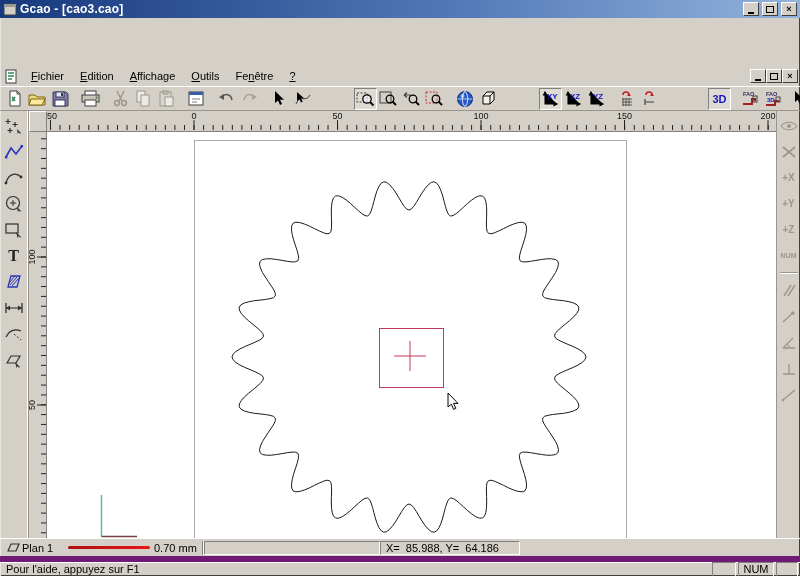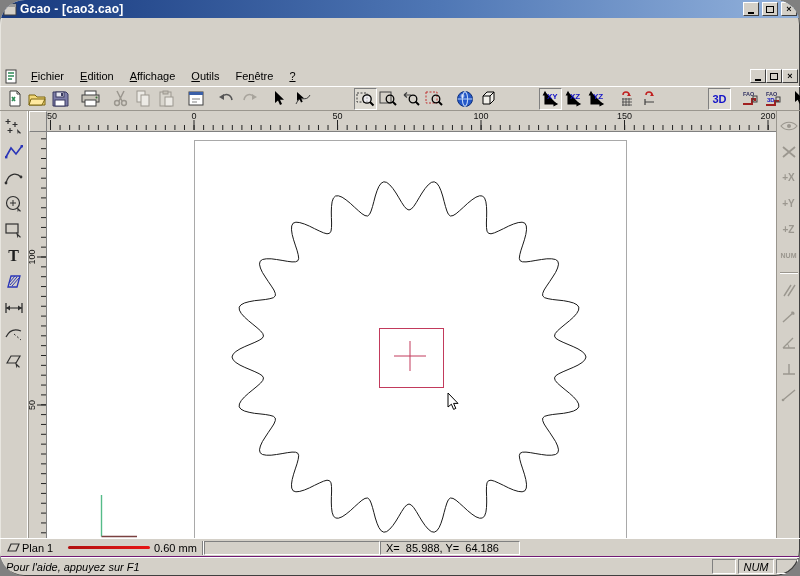--- a/index.html
+++ b/index.html
@@ -1,20 +1,20 @@
 <!DOCTYPE html>
 <html><head>
 <meta charset="utf-8">
 <style>
   html,body{margin:0;padding:0;background:#808080;}
   *{box-sizing:border-box;}
   .win{width:800px;height:576px;position:relative;background:#d4d0c8;
        font-family:"Liberation Sans",sans-serif;font-size:11px;color:#000;
        display:flex;flex-direction:column;overflow:hidden;
-       box-shadow:inset 1px 1px 0 #e8e6e0, inset -1px -1px 0 #404040;border-radius:25px;}
+       box-shadow:inset 1px 1px 0 #e8e6e0, inset -1px -1px 0 #404040;}
   
   .titlebar{height:18px;display:flex;align-items:center;gap:3px;padding:0 3px;
             background:linear-gradient(to right,#17397e,#4f77b5 55%,#93b2dc);
             color:#fff;font-weight:bold;font-size:12px;flex:0 0 18px;}
   .titlebar .ttl{flex:1;white-space:nowrap;overflow:hidden;letter-spacing:.2px;}
   .cbtn{width:16px;height:14px;background:#d4d0c8;border:1px solid;
         border-color:#fff #404040 #404040 #fff;display:flex;align-items:center;
         justify-content:center;font-size:9px;color:#000;font-weight:bold;padding:0;line-height:1;}
   .cbtn .restore{position:relative;width:8px;height:7px;}
   .cbtn .restore:before{content:"";position:absolute;right:0;top:0;width:6px;height:5px;border:1px solid #000;border-bottom-width:1px;}
@@ -48,21 +48,21 @@
   .canvas{flex:1;background:#ffffff;position:relative;overflow:hidden;}
   
   .planbar{height:18px;flex:0 0 18px;display:flex;align-items:center;border-top:1px solid #fff;
            padding:0 4px;gap:0;}
   .sunken{border:1px solid;border-color:#808080 #fff #fff #808080;height:14px;}
   .etchv{width:2px;height:14px;border-left:1px solid #808080;border-right:1px solid #fff;}
   .redline{width:82px;height:3px;background:linear-gradient(to right,#b01010,#e81616);border-radius:2px;}
   .coords{display:flex;align-items:center;padding:0 5px;white-space:pre;width:140px;}
   
   .statusbar{height:20px;flex:0 0 20px;display:flex;align-items:center;gap:2px;
-             border-top:1px solid #701a75;box-shadow:inset 0 1px 0 #fff;padding:2px 2px 2px 6px;font-style:italic;}
+             border-top:6px solid #701a75;box-shadow:inset 0 1px 0 #fff;padding:2px 2px 2px 6px;}
   .statusbar .help{flex:1;}
   .spanel{display:flex;align-items:center;justify-content:center;height:15px;}
   svg{display:block;}
   text{font-family:"Liberation Sans",sans-serif;}
 </style>
 </head>
 <body>
 
 <div class="win">
 
@@ -580,21 +580,21 @@
       </button>
     </div>
   </div>
 
   <div class="planbar">
     <svg width="18" height="11">
       <path d="M4 9l3-7h8l-3 7z" fill="none" stroke="#303030" stroke-width="1.2"></path>
     </svg>
     <span style="width:46px">Plan 1</span>
     <span class="redline"></span>
-    <span style="width:52px;padding-left:4px">0.60 mm</span>
+    <span style="width:52px;padding-left:4px">0.70 mm</span>
     <span class="etchv"></span>
     <span class="sunken" style="width:176px"></span>
     <span class="sunken coords">X=  85.988, Y=  64.186</span>
   </div>
 
   <div class="statusbar">
     <span class="help">Pour l'aide, appuyez sur F1</span>
     <span class="sunken spanel" style="width:24px"></span>
     <span class="sunken spanel" style="width:36px">NUM</span>
     <span class="sunken spanel" style="width:22px"></span>

